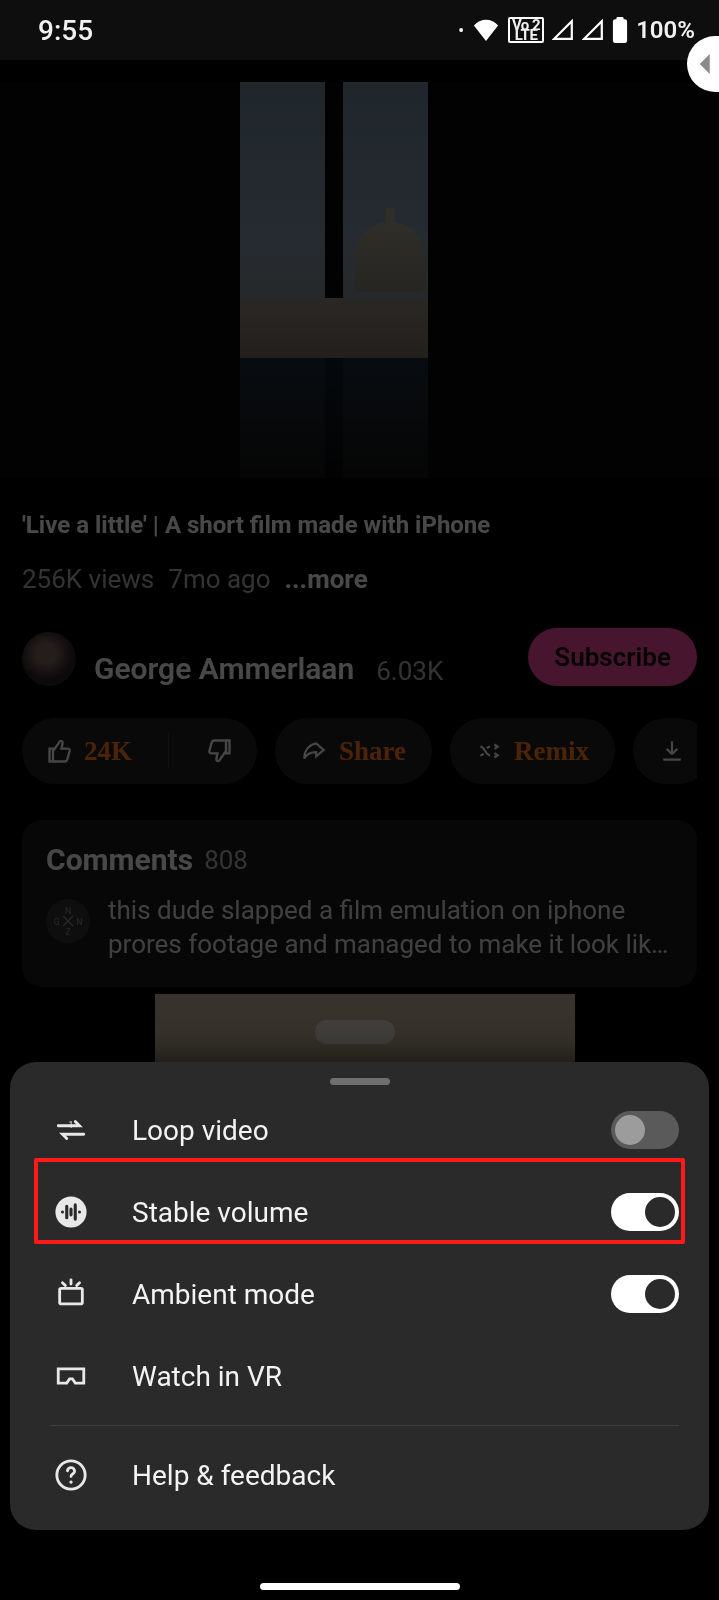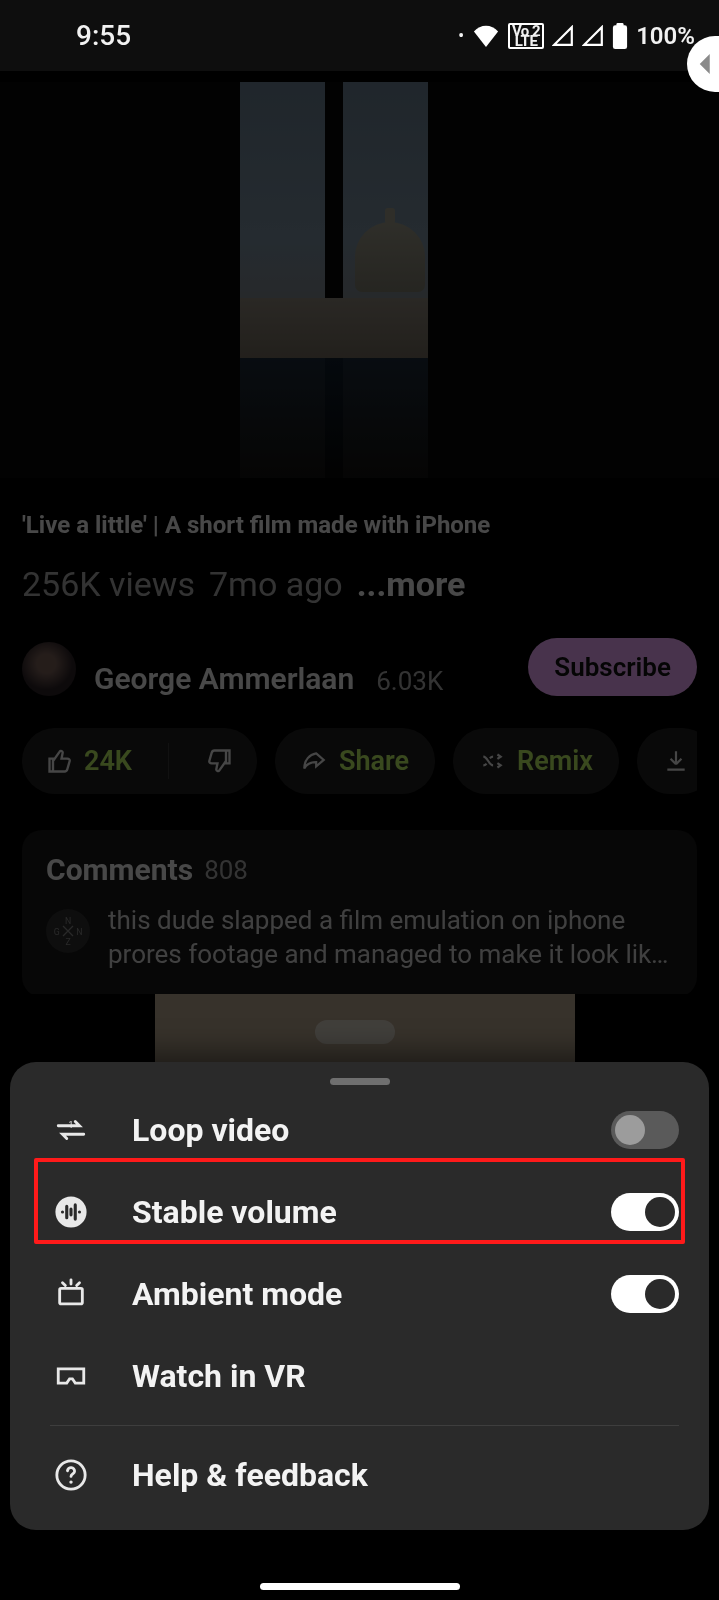--- a/index.html
+++ b/index.html
@@ -1,64 +1,64 @@
 <!DOCTYPE html>
 <html><head>
 <meta charset="utf-8">
 <style>
   * { box-sizing: border-box; margin: 0; padding: 0; }
   html, body { width: 719px; height: 1600px; background:#000; font-family: Roboto, "Segoe UI", Arial, sans-serif; color:#fff; overflow:hidden; position:relative; }
   
-  .status-bar { position:absolute; top:0; left:0; right:0; height:71px; display:flex; align-items:center; justify-content:space-between; padding:0 24px 0 76px; font-size:28px; font-weight:500; color:#f1f1f1; background:#0e0e0e; z-index:50; }
+  .status-bar { position:absolute; top:0; left:0; right:0; height:60px; display:flex; align-items:center; justify-content:space-between; padding:0 24px 0 38px; font-size:28px; font-weight:500; color:#f1f1f1; background:#0e0e0e; z-index:50; }
   .status-right { display:flex; align-items:center; gap:8px; font-size:24px; font-weight:600; }
   .status-right svg { display:block; }
   .volte { font-size:15px; font-weight:700; line-height:10px; padding:1px 2px; border:2px solid #fff; border-radius:2px; letter-spacing:-0.5px; text-align:center; }
   .side-tab { position:absolute; right:-6px; top:36px; width:38px; height:56px; background:#fff; border-radius:28px 0 0 28px; display:flex; align-items:center; justify-content:center; z-index:55; }
   
   .video-area { position:absolute; top:82px; left:0; right:0; height:396px; background:#050505; overflow:hidden; }
   .window-frame { position:absolute; left:240px; top:0; width:188px; height:396px; background:linear-gradient(#6a7f91,#7b8fa0 40%,#88796a 85%); }
   .window-frame::before { content:""; position:absolute; left:50%; top:0; width:18px; height:100%; background:#050505; transform:translateX(-50%); }
   .dome { position:absolute; left:115px; top:140px; width:70px; height:70px; border-radius:50% 50% 10% 10%; background:linear-gradient(#9c9a8a,#7e7c6e); }
   .dome::after{content:"";position:absolute;left:50%;top:-14px;width:10px;height:16px;background:#9c9a8a;border-radius:3px;transform:translateX(-50%);}
   .buildings { position:absolute; bottom:120px; left:0; right:0; height:60px; background:linear-gradient(#8c857a,#726a5d); }
   .reflect { position:absolute; bottom:0; left:0; right:0; height:120px; background:linear-gradient(#102030,#050505); opacity:.9;}
   
   .dim { filter:brightness(.30); }
   
   .content { position:absolute; top:478px; left:0; right:0; padding:26px 22px 0; }
   .title { font-size:24px; font-weight:700; line-height:42px; color:#f1f1f1; }
-  .meta-row { margin-top:18px; font-size:34px; color:#aaa; display:flex; gap:14px; align-items:center; }
+  .meta-row { margin-top:18px; font-size:26px; color:#aaa; display:flex; gap:14px; align-items:center; }
   .meta-row .more { color:#f1f1f1; font-weight:700; }
   .channel-row { margin-top:34px; display:flex; align-items:flex-end; gap:18px; }
   .avatar { width:54px; height:54px; border-radius:50%; background:radial-gradient(circle at 45% 40%, #7a6058 0 22%, #2a2024 60%); flex:0 0 auto; }
   .ch-name { font-size:30px; font-weight:600; color:#f1f1f1; }
   .ch-subs { font-size:26px; color:#aaa; margin-left:4px; }
-  .subscribe { margin-left:auto; background:#f0abfc; color:#0f0f0f; font-size:26px; font-weight:600; padding:14px 26px; border-radius:34px; }
+  .subscribe { margin-left:auto; background:#ec4899; color:#0f0f0f; font-size:26px; font-weight:600; padding:14px 26px; border-radius:34px; }
   .chips { margin-top:32px; display:flex; gap:18px; overflow:hidden; }
-  .chip { height:66px; background:#1f1f1f; border-radius:34px; display:flex; align-items:center; gap:12px; padding:0 26px; color:#bef264; font-size:27px; font-weight:600; flex:0 0 auto; }
+  .chip { height:66px; background:#1f1f1f; border-radius:34px; display:flex; align-items:center; gap:12px; padding:0 26px; color:#f97316; font-size:27px; font-weight:600; flex:0 0 auto;font-family:Liberation Serif, serif; }
   .chip.split { padding:0; }
   .chip.split .seg { height:100%; display:flex; align-items:center; gap:10px; padding:0 24px; }
   .chip.split .divider { width:1px; height:36px; background:#3a3a3a; }
   .comments { margin-top:36px; background:#161616; border-radius:20px; padding:22px 24px 26px; }
   .comments-head { display:flex; align-items:center; gap:11px; }
   .comments-title { font-size:30px; font-weight:700; color:#f1f1f1; }
   .comments-count { font-size:26px; color:#aaa; }
   .comment-row { margin-top:16px; display:flex; gap:18px; }
   .c-avatar { width:44px; height:44px; border-radius:50%; background:#2e2e2e; display:flex; align-items:center; justify-content:center; flex:0 0 auto; margin-top:6px;}
   .c-text { font-size:26px; line-height:34px; color:#d6d6d6; display:-webkit-box; -webkit-line-clamp:2; -webkit-box-orient:vertical; overflow:hidden; }
   
   .suggest { position:absolute; top:994px; left:0; right:0; height:420px; background:#000; }
   .thumb { position:absolute; left:155px; top:0; width:420px; height:420px; background:linear-gradient(#b7a58e 0 30%,#8a7660 30% 100%); }
   .thumb::before{content:"";position:absolute;top:26px;left:160px;width:80px;height:24px;background:#d9d2c6;border-radius:12px;}
   
   .sheet { position:absolute; left:10px; right:10px; bottom:70px; background:#2a2a2a; border-radius:26px; padding:10px 0 0; z-index:40; box-shadow:0 -8px 30px rgba(0,0,0,.5); }
   .grabber { width:60px; height:7px; background:#6f6f6f; border-radius:4px; margin:6px auto 4px; }
   .menu-item { position:relative; display:flex; align-items:center; height:82px; padding:0 30px 0 40px; }
   .mi-icon { width:42px; display:flex; align-items:center; justify-content:center; color:#e8e8e8; }
-  .mi-label { margin-left:40px; font-size:32px; font-weight:700; color:#f3f3f3; flex:1; }
+  .mi-label { margin-left:40px; font-size:28px; font-weight:400; color:#f3f3f3; flex:1; }
   .toggle { width:68px; height:38px; border-radius:20px; background:#5a5a5a; position:relative; }
   .toggle .knob { position:absolute; top:4px; left:4px; width:30px; height:30px; border-radius:50%; background:#9c9c9c; transition:.15s; }
   .toggle.on { background:#fff; }
   .toggle.on .knob { left:34px; background:#2a2a2a; }
   .mi-sep { height:1px; background:#3e3e3e; margin:8px 30px 8px 40px; }
   .highlight-box { position:absolute; left:24px; right:24px; top:96px; height:86px; border:4px solid #ff1a1a; border-radius:2px; pointer-events:none; }
   
   .nav-pill { position:absolute; bottom:10px; left:50%; transform:translateX(-50%); width:200px; height:7px; background:#fff; border-radius:4px; z-index:60; }
 </style>
 </head>

